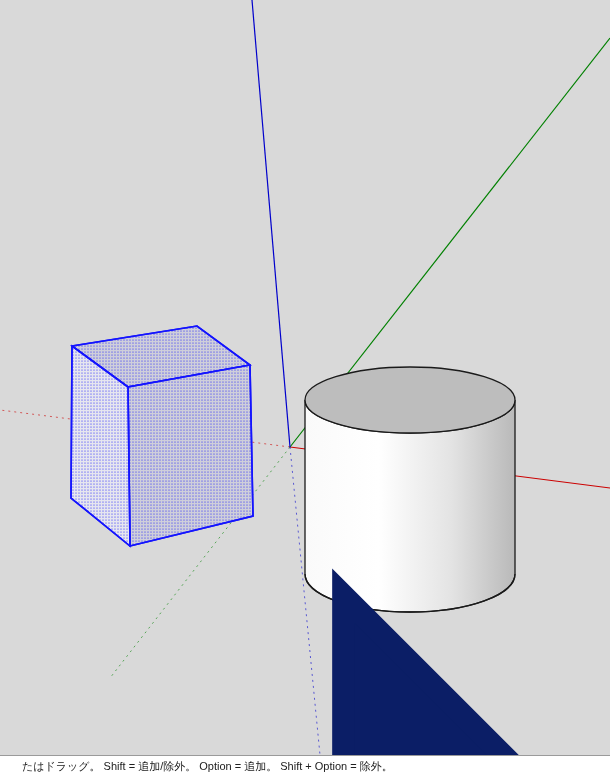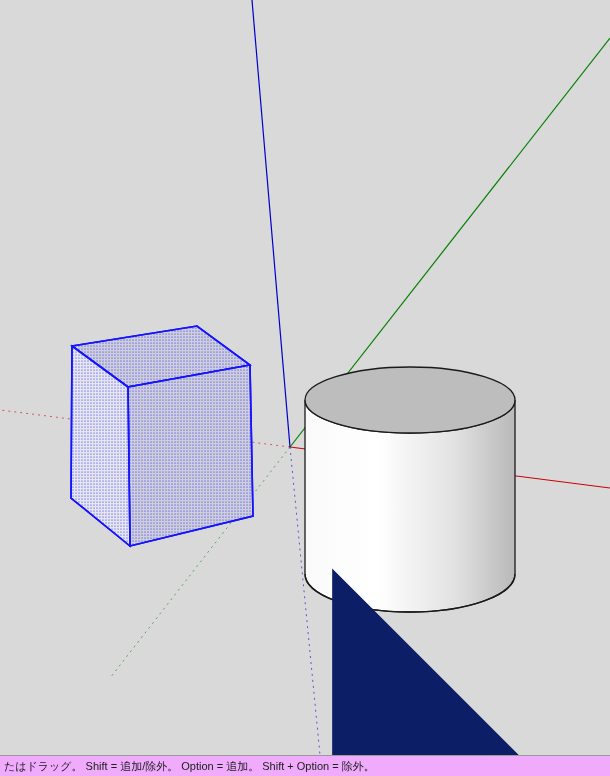--- a/index.html
+++ b/index.html
@@ -24,26 +24,26 @@
     width: 610px;
     height: 755px;
     display: block;
   }
   .status-bar {
     position: absolute;
     left: 0;
     bottom: 0;
     width: 610px;
     height: 21px;
-    background: #f0abfc;
+    background: #ffffff;
     border-top: 1px solid #9a9a9a;
     font-size: 11px;
     line-height: 20px;
     color: #202020;
-    padding-left: 4px;
+    padding-left: 22px;
     box-sizing: border-box;
     white-space: nowrap;
     overflow: hidden;
   }
   .cursor {
     position: absolute;
     left: 265px;
     top: 558px;
     width: 14px;
     height: 20px;

